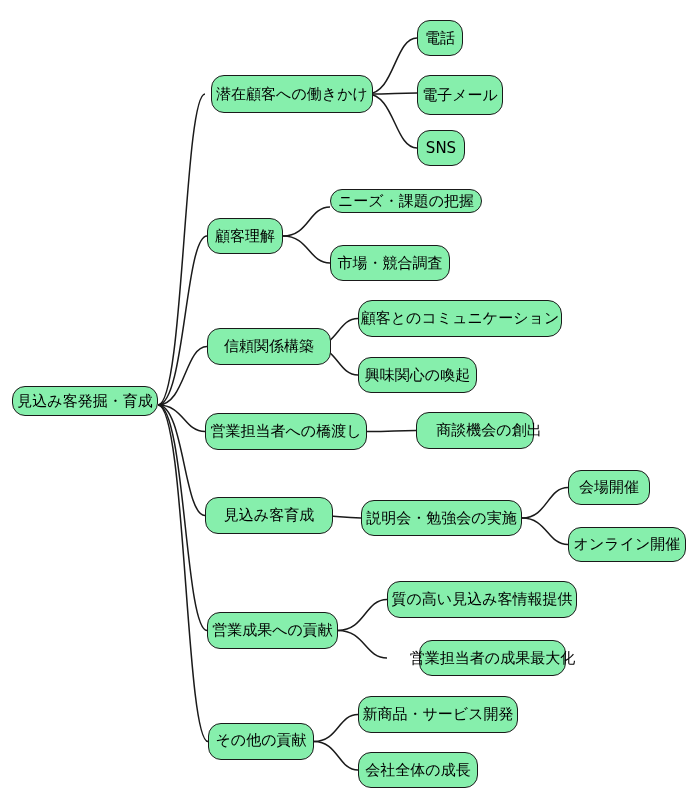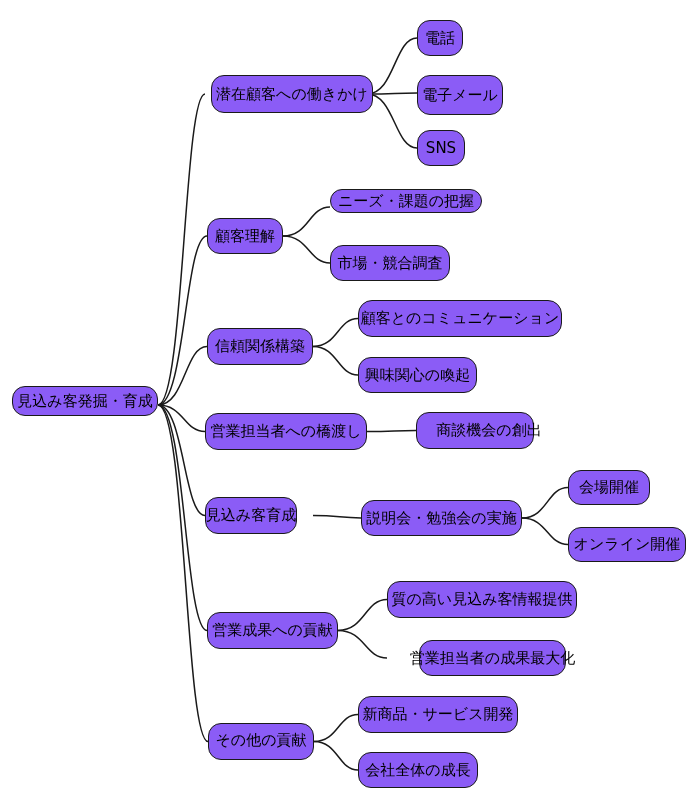--- a/index.html
+++ b/index.html
@@ -21,21 +21,21 @@
     top: 0;
     width: 698px;
     height: 809px;
   }
   .mm-node {
     position: absolute;
     box-sizing: border-box;
     display: flex;
     align-items: center;
     justify-content: center;
-    background: #8b5cf6;
+    background: #86efac;
     border: 1.7px solid #1a1a1a;
     border-radius: 13px;
     color: #000000;
     font-size: 15px;
     line-height: 1;
     white-space: nowrap;
     text-align: center;
   }
 </style>
 </head>
@@ -62,23 +62,23 @@
       <path d="M 522 518 C 547.3 518, 547.3 487.5, 568 487.5" fill="none" stroke="#1a1a1a" stroke-width="1.5"></path>
       <path d="M 522 518 C 547.3 518, 547.3 544.5, 568 544.5" fill="none" stroke="#1a1a1a" stroke-width="1.5"></path>
       <path d="M 338 630.5 C 364.95 630.5, 364.95 599.5, 387 599.5" fill="none" stroke="#1a1a1a" stroke-width="1.5"></path>
       <path d="M 338 630.5 C 364.95 630.5, 364.95 658, 387 658" fill="none" stroke="#1a1a1a" stroke-width="1.5"></path>
       <path d="M 314 741.5 C 338.2 741.5, 338.2 714.5, 358 714.5" fill="none" stroke="#1a1a1a" stroke-width="1.5"></path>
       <path d="M 314 741.5 C 338.2 741.5, 338.2 770, 358 770" fill="none" stroke="#1a1a1a" stroke-width="1.5"></path>
     </svg>
 <div class="mm-node" style="left: 12px; top: 386px; width: 146px; height: 30px;">見込み客発掘・育成</div>
     <div class="mm-node" style="left: 205px; top: 75px; width: 162px; height: 38px; margin-left: 6px;">潜在顧客への働きかけ</div>
     <div class="mm-node" style="left: 207px; top: 218px; width: 76px; height: 36px;">顧客理解</div>
-    <div class="mm-node" style="left: 207px; top: 328px; width: 106px; height: 37px;">信頼関係構築</div>
+    <div class="mm-node" style="left: 207px; top: 328px; width: 124px; height: 37px;">信頼関係構築</div>
     <div class="mm-node" style="left: 205px; top: 413px; width: 162px; height: 37px;">営業担当者への橋渡し</div>
-    <div class="mm-node" style="left: 205px; top: 497px; width: 92px; height: 37px;">見込み客育成</div>
+    <div class="mm-node" style="left: 205px; top: 497px; width: 128px; height: 37px;">見込み客育成</div>
     <div class="mm-node" style="left: 207px; top: 612px; width: 131px; height: 37px;">営業成果への貢献</div>
     <div class="mm-node" style="left: 208px; top: 723px; width: 106px; height: 37px; font-family: Liberation Mono, monospace;">その他の貢献</div>
     <div class="mm-node" style="left: 417px; top: 20px; width: 46px; height: 36px;">電話</div>
     <div class="mm-node" style="left: 417px; top: 75px; width: 86px; height: 40px;">電子メール</div>
     <div class="mm-node" style="left: 417px; top: 130px; width: 48px; height: 36px;">SNS</div>
     <div class="mm-node" style="left: 330px; top: 189px; width: 152px; height: 24px;">ニーズ・課題の把握</div>
     <div class="mm-node" style="left: 330px; top: 245px; width: 120px; height: 36px;">市場・競合調査</div>
     <div class="mm-node" style="left: 358px; top: 300px; width: 204px; height: 37px; border-radius: 14px;">顧客とのコミュニケーション</div>
     <div class="mm-node" style="left: 358px; top: 357px; width: 119px; height: 36px;">興味関心の喚起</div>
     <div class="mm-node" style="left: 416px; top: 412px; width: 118px; height: 37px; padding-left: 28px;">商談機会の創出</div>

